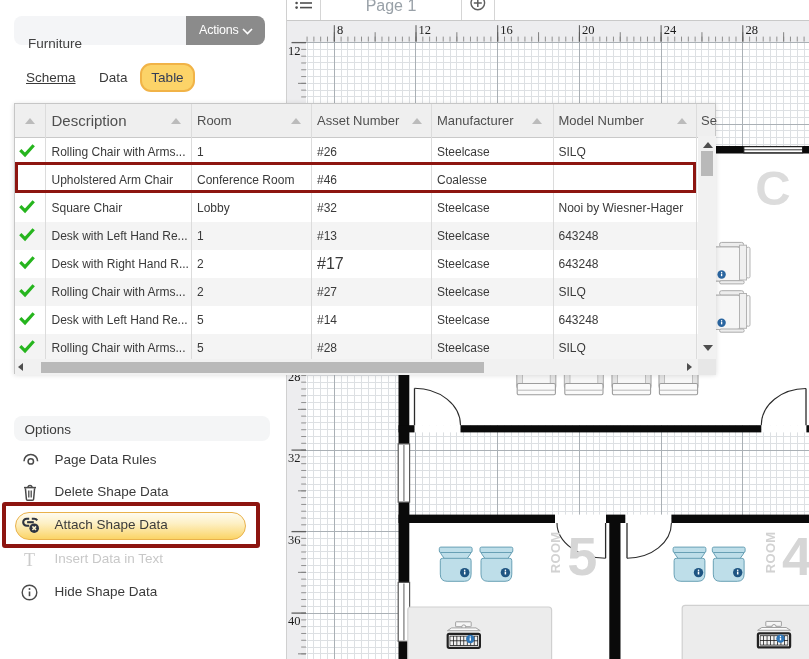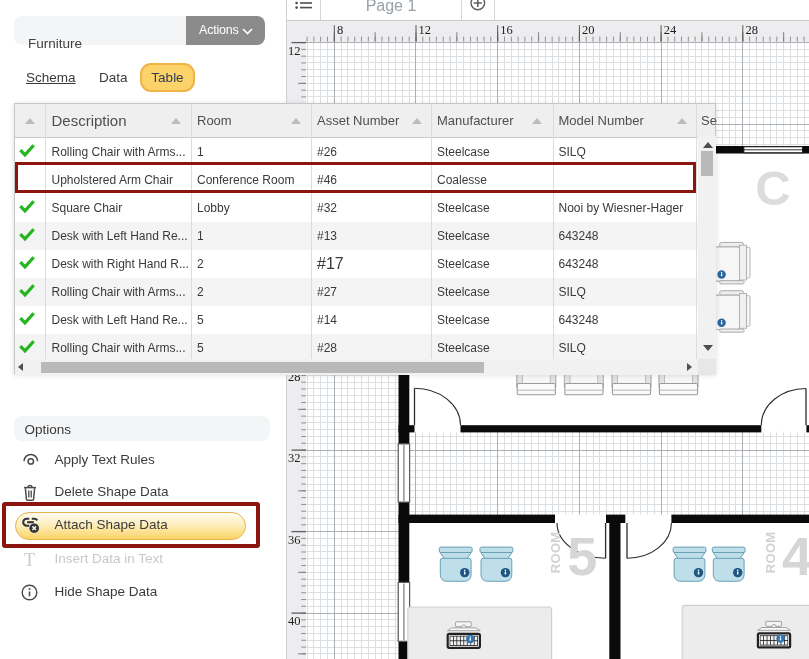--- a/index.html
+++ b/index.html
@@ -425,21 +425,21 @@
     <div style="position:absolute;left:14px;top:16px;width:172px;height:29px;line-height:29px;margin-top:12px;"><span style="margin-left:14px;font-size:13.5px;color:#414141;">Furniture</span></div>
     <div style="position:absolute;left:186px;top:16px;width:79px;height:29px;background:#8b8b8b;border-radius:0 8px 8px 0;color:#ffffff;font-size:12.5px;line-height:29px;text-align:left;"><span style="margin-left:13px;letter-spacing:-0.2px;">Actions</span><svg width="11" height="7" style="position:absolute;right:12px;top:12px;">
         <path d="M1 1 L5.5 5.5 L10 1" stroke="#ffffff" stroke-width="1.6" fill="none"></path>
       </svg></div>
     <div style="position:absolute;left:26px;top:70px;font-size:13.5px;color:#3a3a3a;text-decoration:underline;">Schema</div>
     <div style="position:absolute;left:99px;top:70px;font-size:13.5px;color:#3a3a3a;">Data</div>
     <div style="position:absolute;left:140px;top:63px;width:55px;height:29px;background:#fcd368;border:2px solid #f1b347;border-radius:11px;box-sizing:border-box;line-height:25px;text-align:center;font-size:13.5px;color:#333c55;">Table</div>
     <div style="position:absolute;left:14px;top:416px;width:256px;height:25px;background:#f4f5f6;border-radius:8px;line-height:25px;"><span style="margin-left:10.5px;font-size:13.5px;color:#3b3b3b;">Options</span></div>
     <div style="position:absolute;left:2px;top:502px;width:258px;height:46px;border:4px solid #8d1510;box-sizing:border-box;border-radius:3px;"></div>
     <div style="position:absolute;left:15px;top:511.5px;width:231px;height:28.5px;border:1.5px solid #e9b14a;border-radius:14px;box-sizing:border-box;background:linear-gradient(180deg,#fefbf0 0%,#fdf0c4 40%,#fbd466 100%);"></div>
-    <div style="position:absolute;left:54.5px;top:451.6px;font-size:13.5px;color:#3b3b3b;">Apply Text Rules</div>
+    <div style="position:absolute;left:54.5px;top:451.6px;font-size:13.5px;color:#3b3b3b;">Page Data Rules</div>
     <div style="position:absolute;left:54.5px;top:484px;font-size:13.5px;color:#3b3b3b;">Delete Shape Data</div>
     <div style="position:absolute;left:54.5px;top:517px;font-size:13.5px;color:#3b3b3b;">Attach Shape Data</div>
     <div style="position:absolute;left:54.5px;top:551px;font-size:13.5px;color:#c8c8c8;">Insert Data in Text</div>
     <div style="position:absolute;left:54.5px;top:584px;font-size:13.5px;color:#3b3b3b;">Hide Shape Data</div>
     <svg width="20" height="16" style="position:absolute;left:21px;top:452px;">
 <path d="M3 9.2 A6.6 6.6 0 0 1 16.6 9.2" stroke="#4a4a4a" stroke-width="1.5" fill="none"></path>
 <circle cx="9.8" cy="9.4" r="2.7" stroke="#4a4a4a" stroke-width="1.5" fill="none"></circle>
     </svg>
     <svg width="16" height="17" style="position:absolute;left:22px;top:484px;">
 <path d="M2 3.6 L14 3.6" stroke="#4a4a4a" stroke-width="1.5" fill="none"></path>

